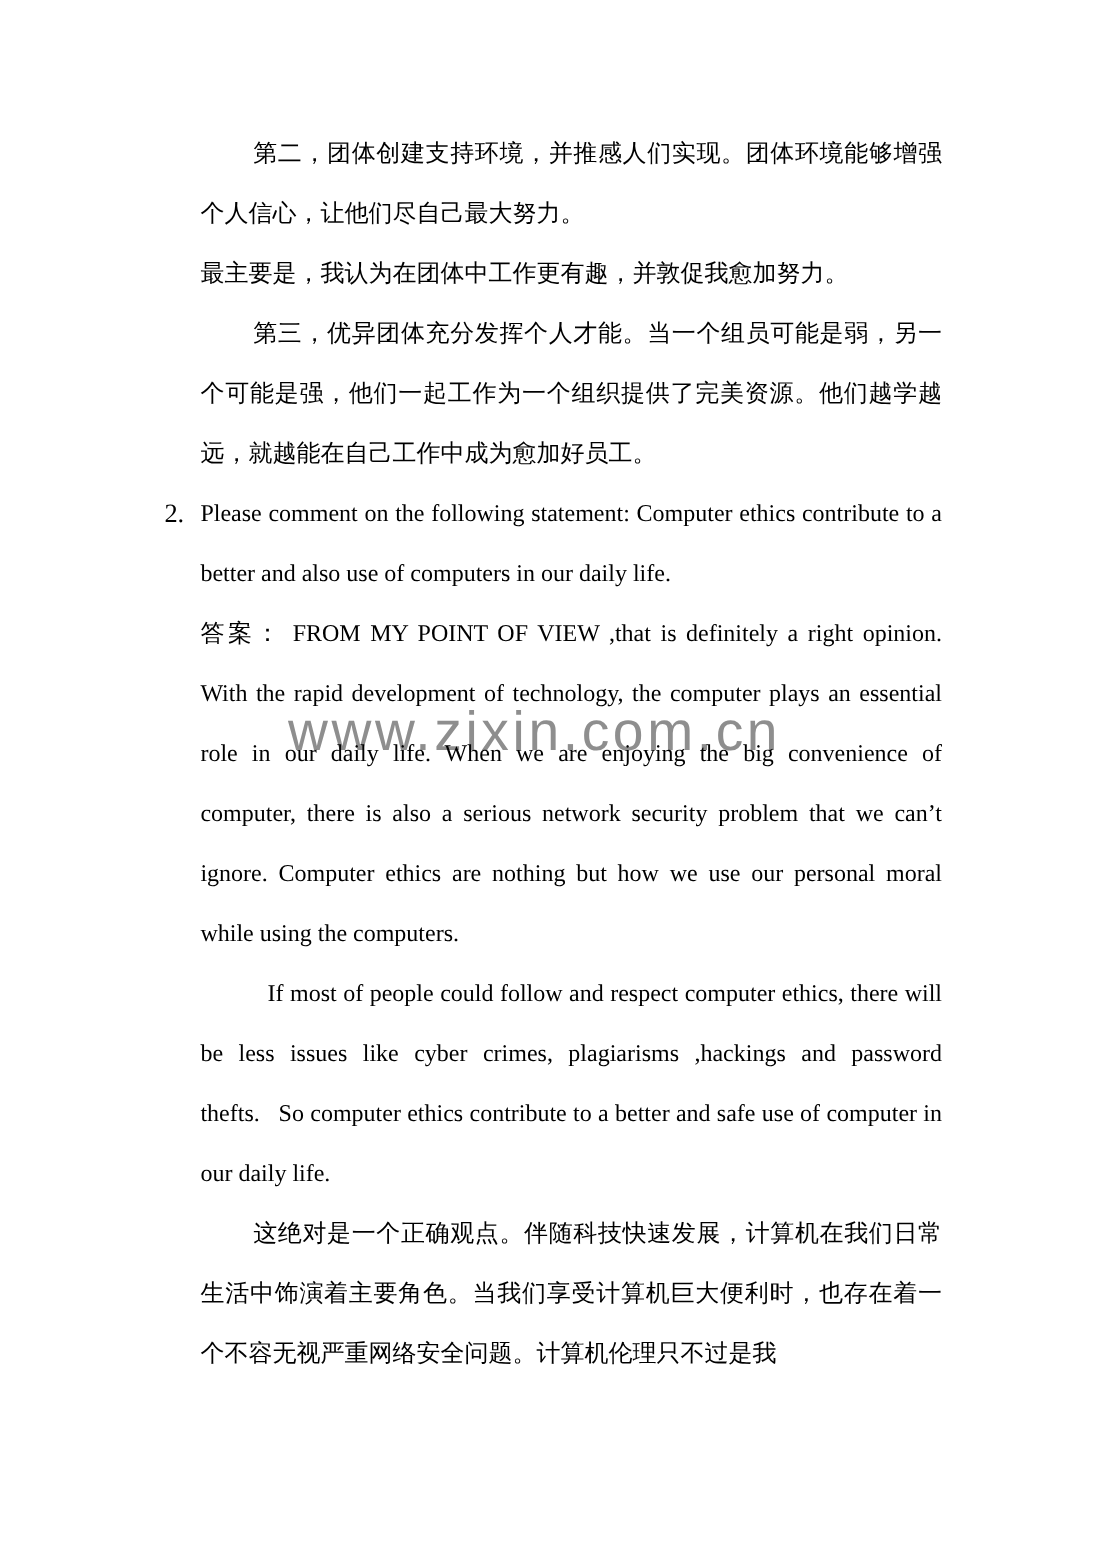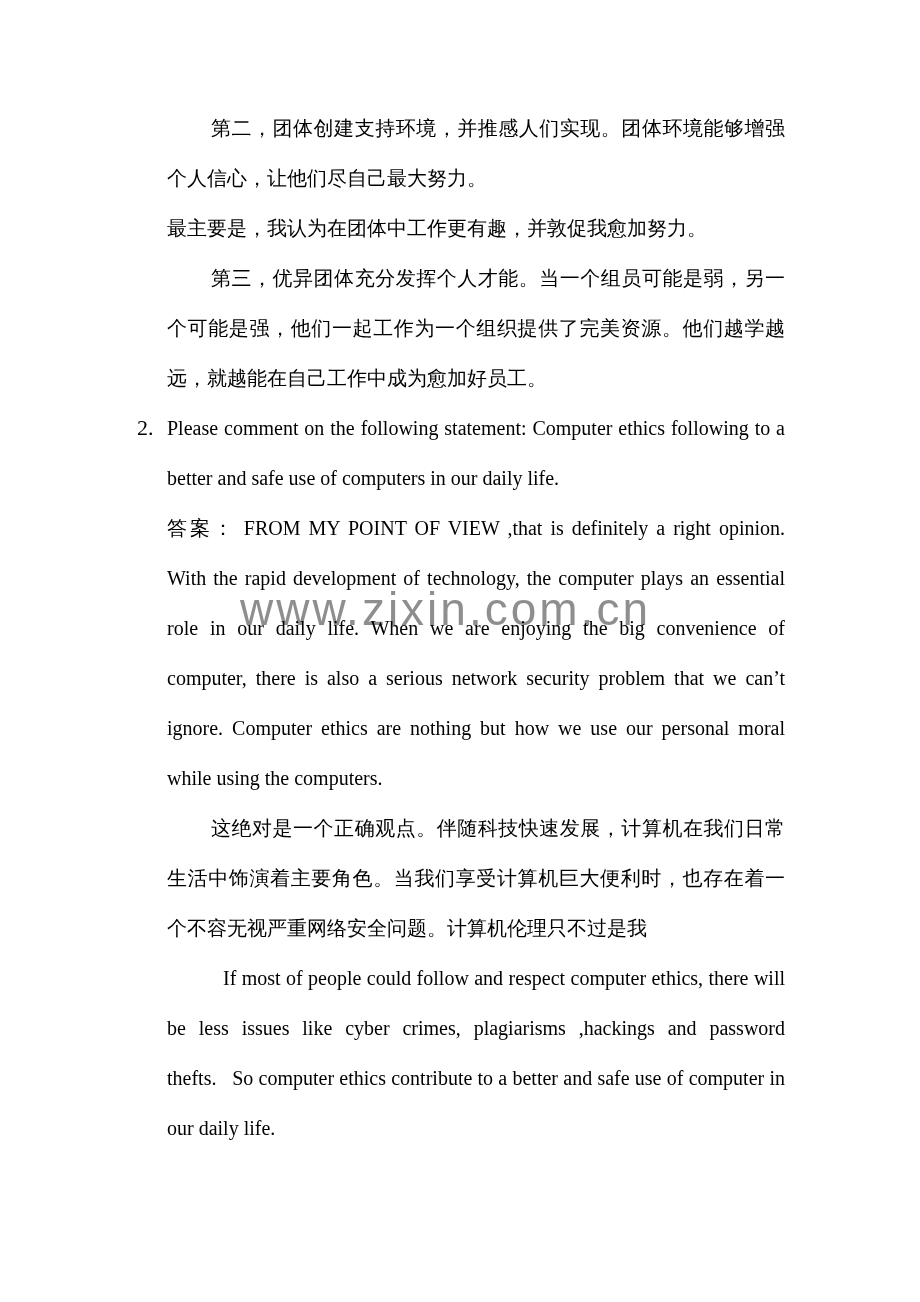--- a/index.html
+++ b/index.html
@@ -65,23 +65,23 @@
   <div class="content">
 
     <p class="para cn-indent">第二，团体创建支持环境，并推感人们实现。团体环境能够增强个人信心，让他们尽自己最大努力。</p>
 
     <p class="para">最主要是，我认为在团体中工作更有趣，并敦促我愈加努力。</p>
 
     <p class="para cn-indent">第三，优异团体充分发挥个人才能。当一个组员可能是弱，另一个可能是强，他们一起工作为一个组织提供了完美资源。他们越学越远，就越能在自己工作中成为愈加好员工。</p>
 
     <div class="numbered">
       <span class="num">2.</span>
-      <p class="para">Please comment on the following statement: Computer ethics following to a better and safe use of computers in our daily life.</p>
+      <p class="para">Please comment on the following statement: Computer ethics contribute to a better and also use of computers in our daily life.</p>
     </div>
 
     <p class="para"><span>答案： FROM MY POINT OF VIEW ,that is definitely a right opinion. With the rapid development of technology, the computer plays an </span><span class="underline">essential role </span><span>in our daily life. When we are enjoying the big convenience of computer, there is also a serious network security problem that we can’t ignore. Computer ethics are nothing but how we use our personal moral while using the computers.</span></p>
 
+    <p class="para en-indent">If most of people could follow and respect computer ethics, there will be less issues like cyber crimes, plagiarisms ,hackings and password thefts.&nbsp;&nbsp;&nbsp;So computer ethics contribute to a better and safe use of computer in our daily life.</p>
+
     <p class="para cn-indent">这绝对是一个正确观点。伴随科技快速发展，计算机在我们日常生活中饰演着主要角色。当我们享受计算机巨大便利时，也存在着一个不容无视严重网络安全问题。计算机伦理只不过是我</p>
-
-    <p class="para en-indent">If most of people could follow and respect computer ethics, there will be less issues like cyber crimes, plagiarisms ,hackings and password thefts.&nbsp;&nbsp;&nbsp;So computer ethics contribute to a better and safe use of computer in our daily life.</p>
 
   </div>
 </div>
 
 </body></html>

